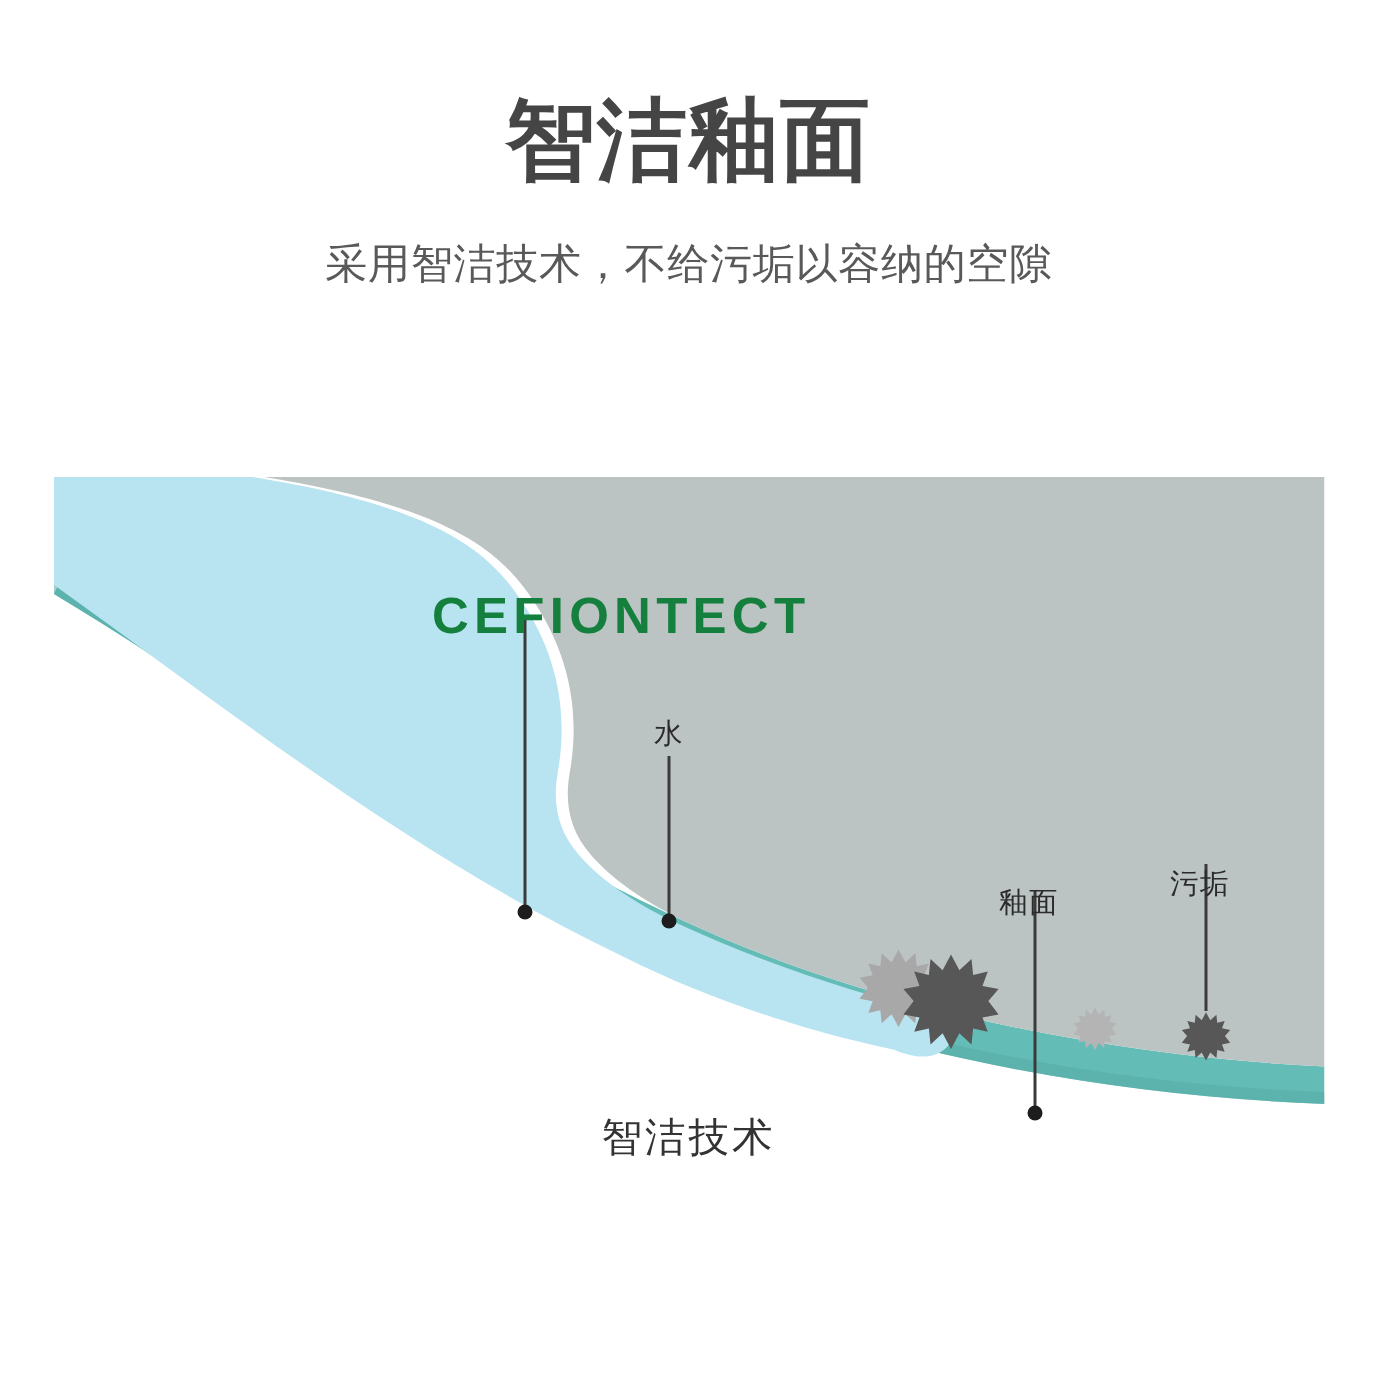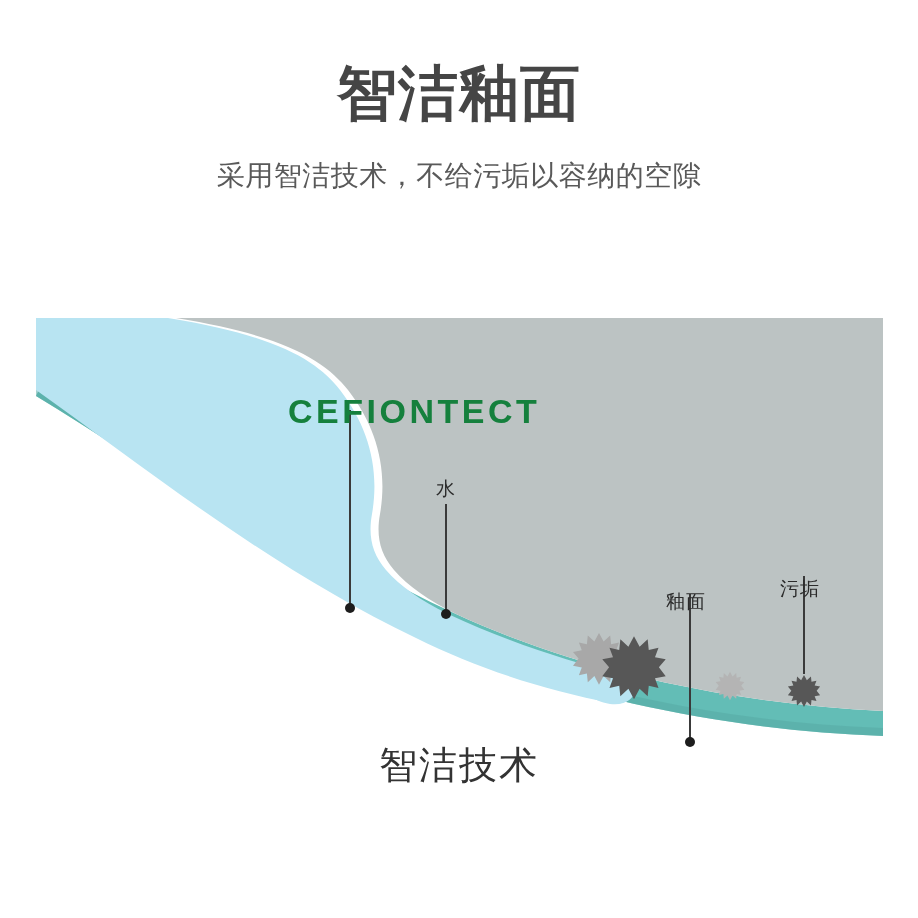--- a/index.html
+++ b/index.html
@@ -83,21 +83,21 @@
   .label-water   { left: 436px; top: 476px; }
   .label-glaze   { left: 666px; top: 589px; }
   .label-dirt    { left: 780px; top: 556px; margin-top: 20px; }
 
   .caption {
     position: absolute;
     left: 0;
     top: 740px;
     width: 918px;
     text-align: center;
-    font-size: 38px;
+    font-size: 27px;
     color: #333333;
     letter-spacing: 2px;
   }
 </style>
 </head>
 <body>
 
 <div class="page">
 
   <div class="header">

